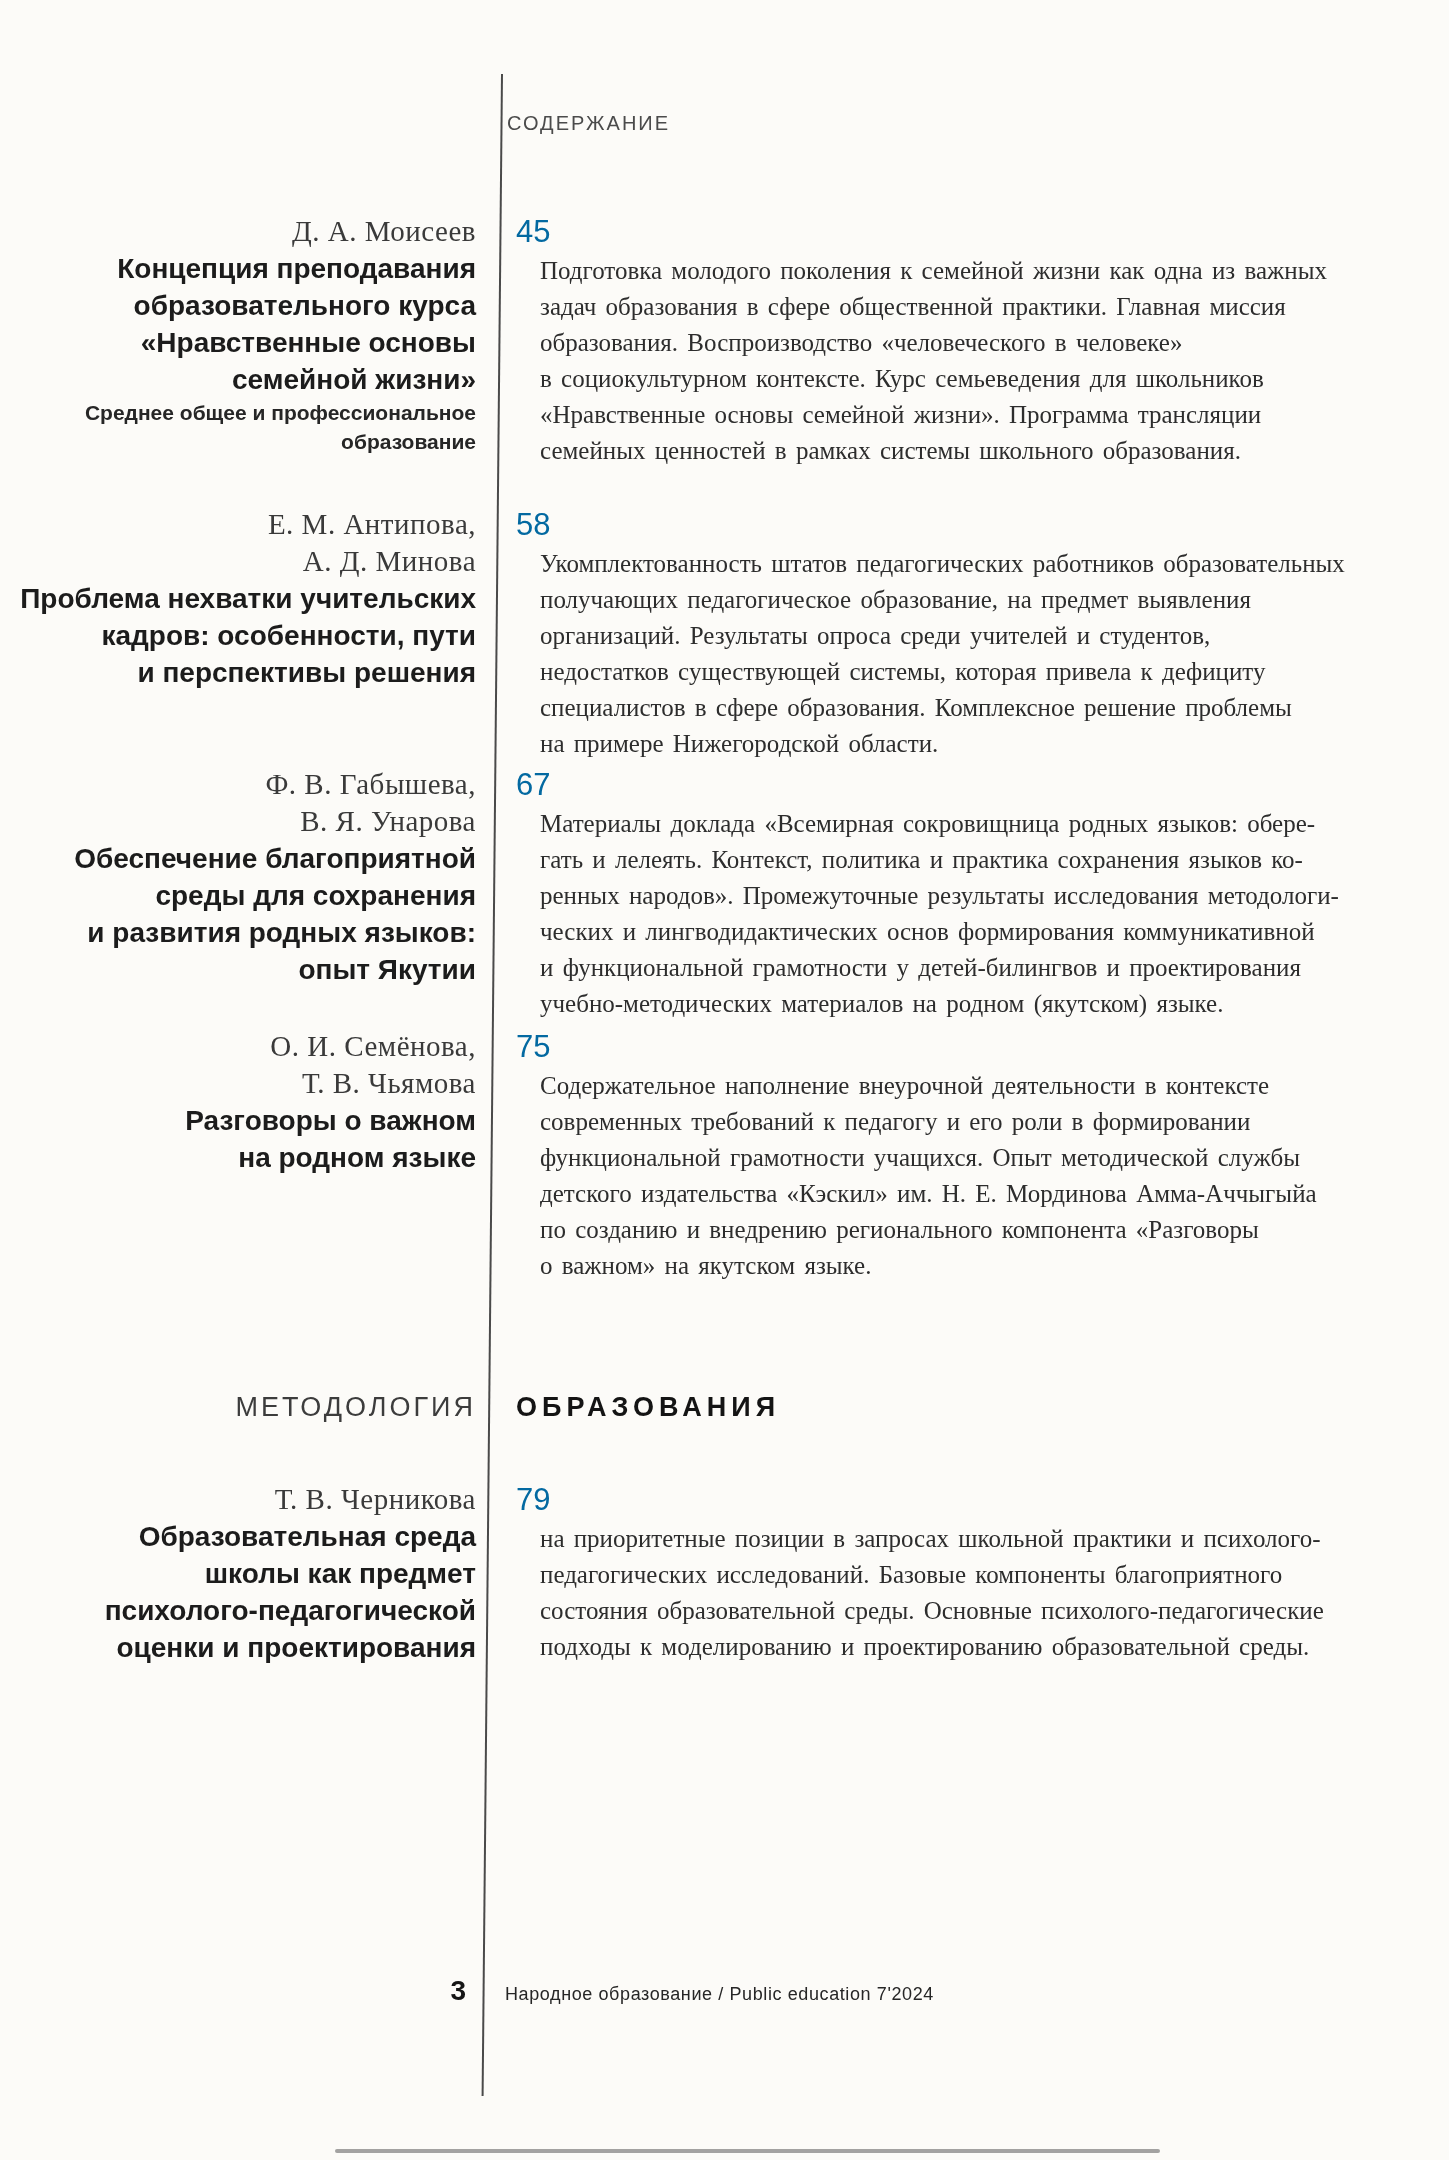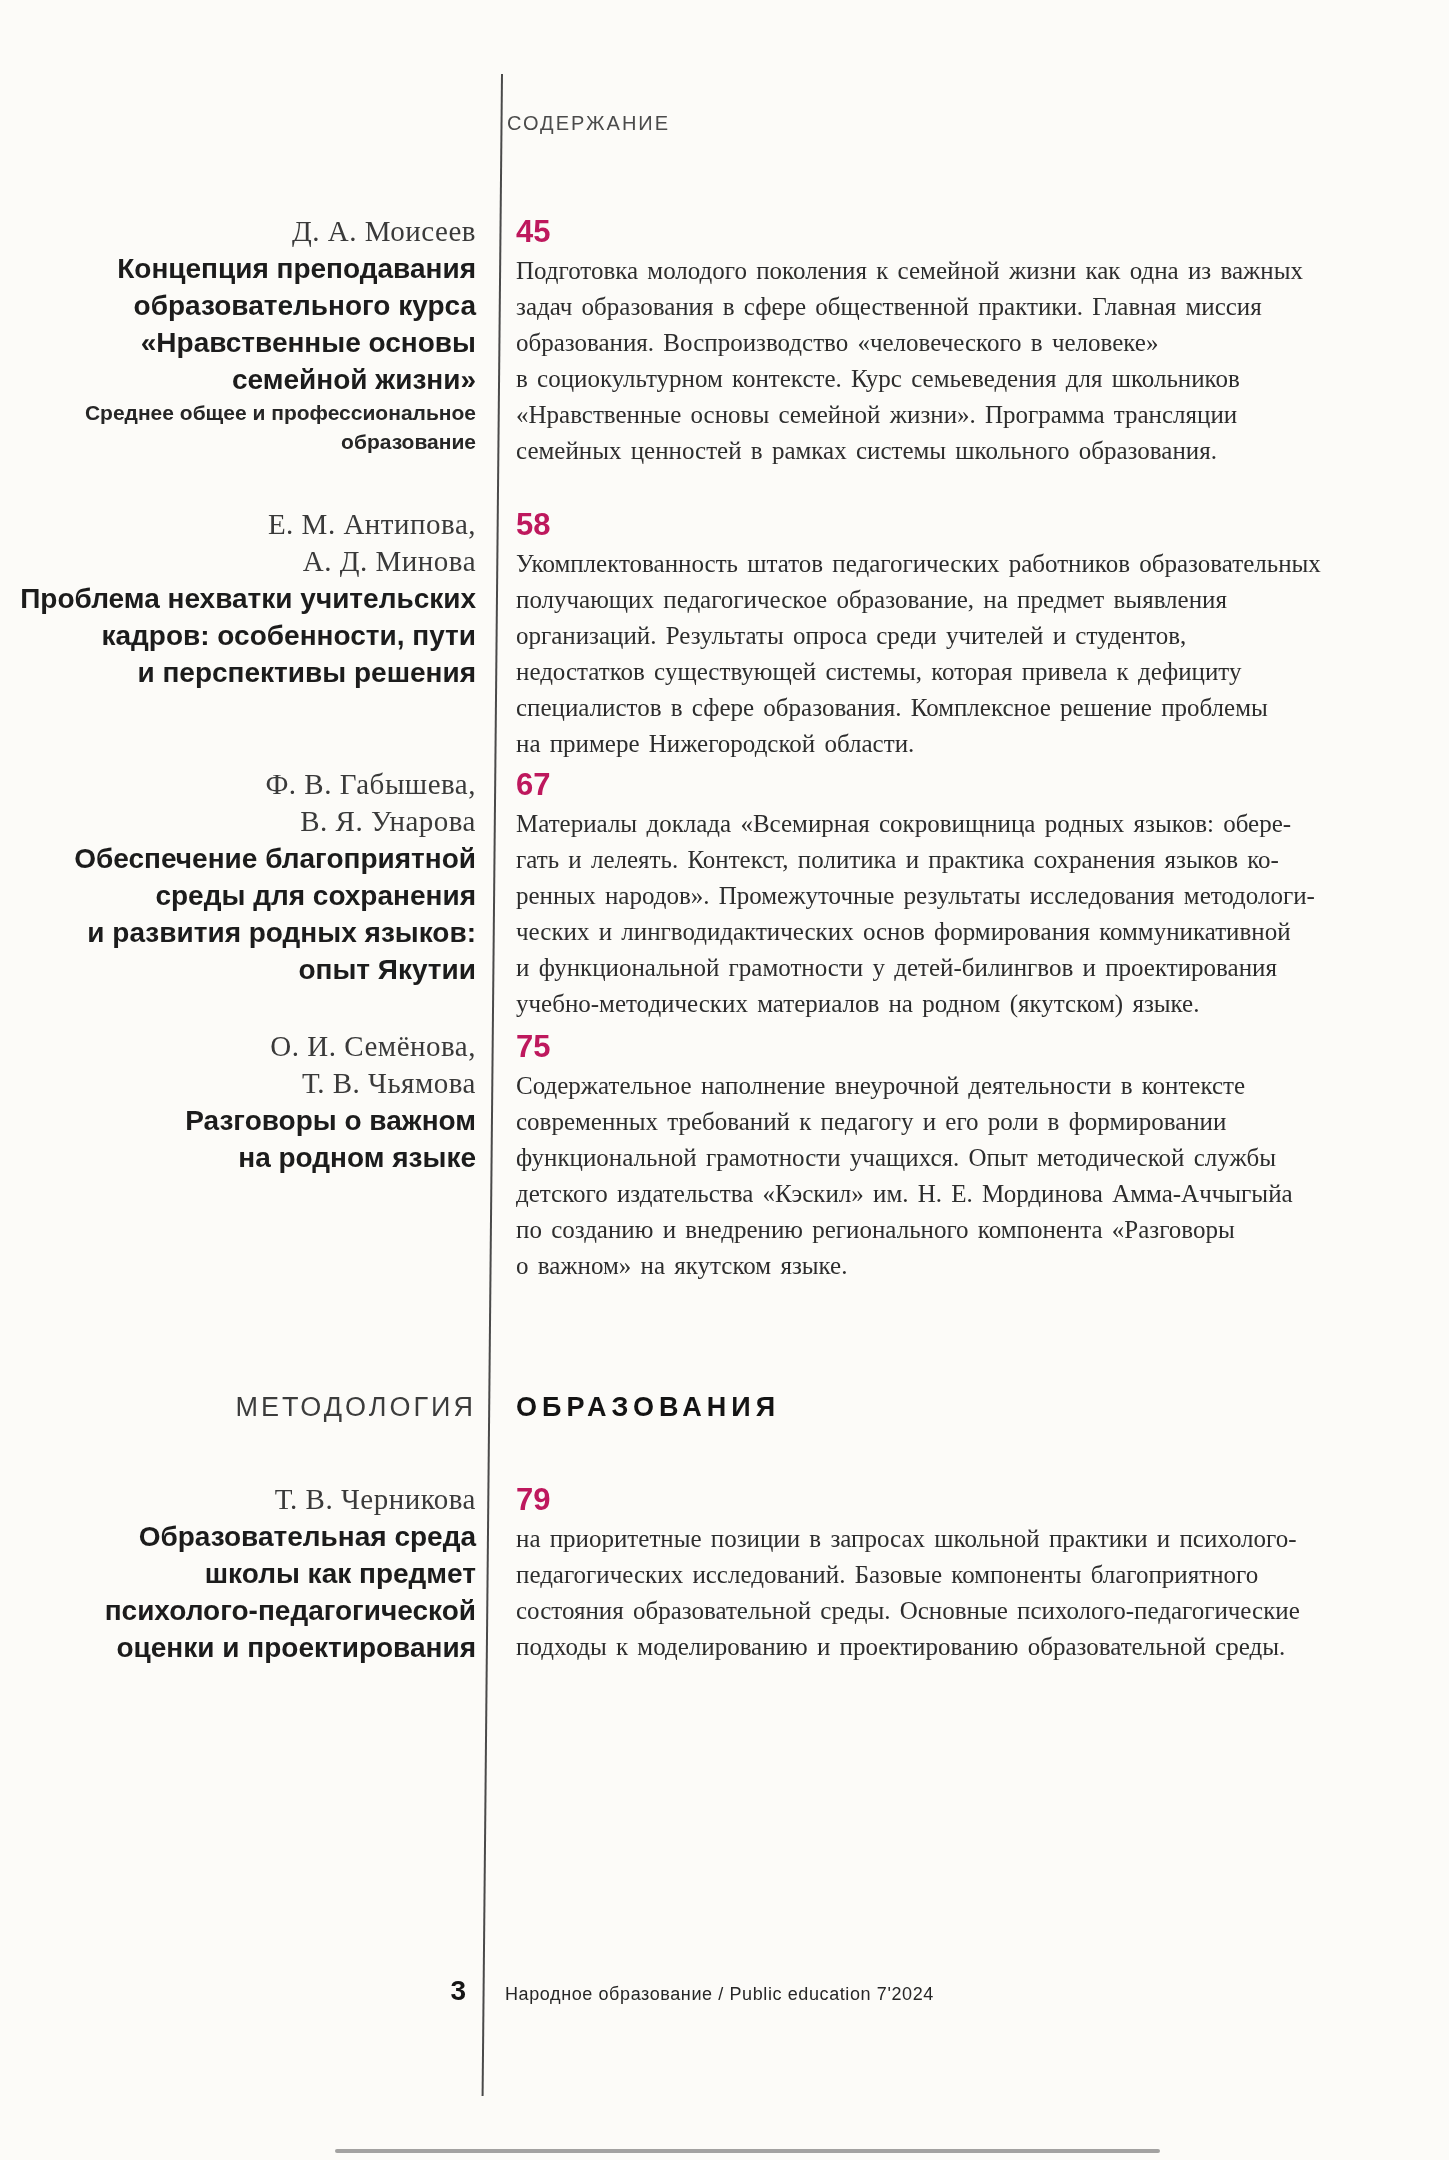--- a/index.html
+++ b/index.html
@@ -65,31 +65,32 @@
   }
   .subtitle {
     font-family: "Liberation Sans", sans-serif;
     font-weight: bold;
     font-size: 21px;
     line-height: 29px;
     color: #262626;
   }
   .pagenum {
     font-family: "Liberation Sans", sans-serif;
-    font-weight: bold;
+    font-weight: normal;
     font-size: 31px;
     line-height: 37px;
-    color: #be185d;
+    color: #0369a1;
   }
   .annotation {
     margin-top: 3px;
     font-size: 25px;
     line-height: 36px;
     word-spacing: 3px;
     color: #2d2d2d;
+    margin-left: 24px;
   }
   .ann-line { white-space: nowrap; }
   .section-row {
     position: absolute;
     top: 1392px;
     left: 0;
     width: 1449px;
     display: flex;
     align-items: baseline;
     font-size: 27px;

